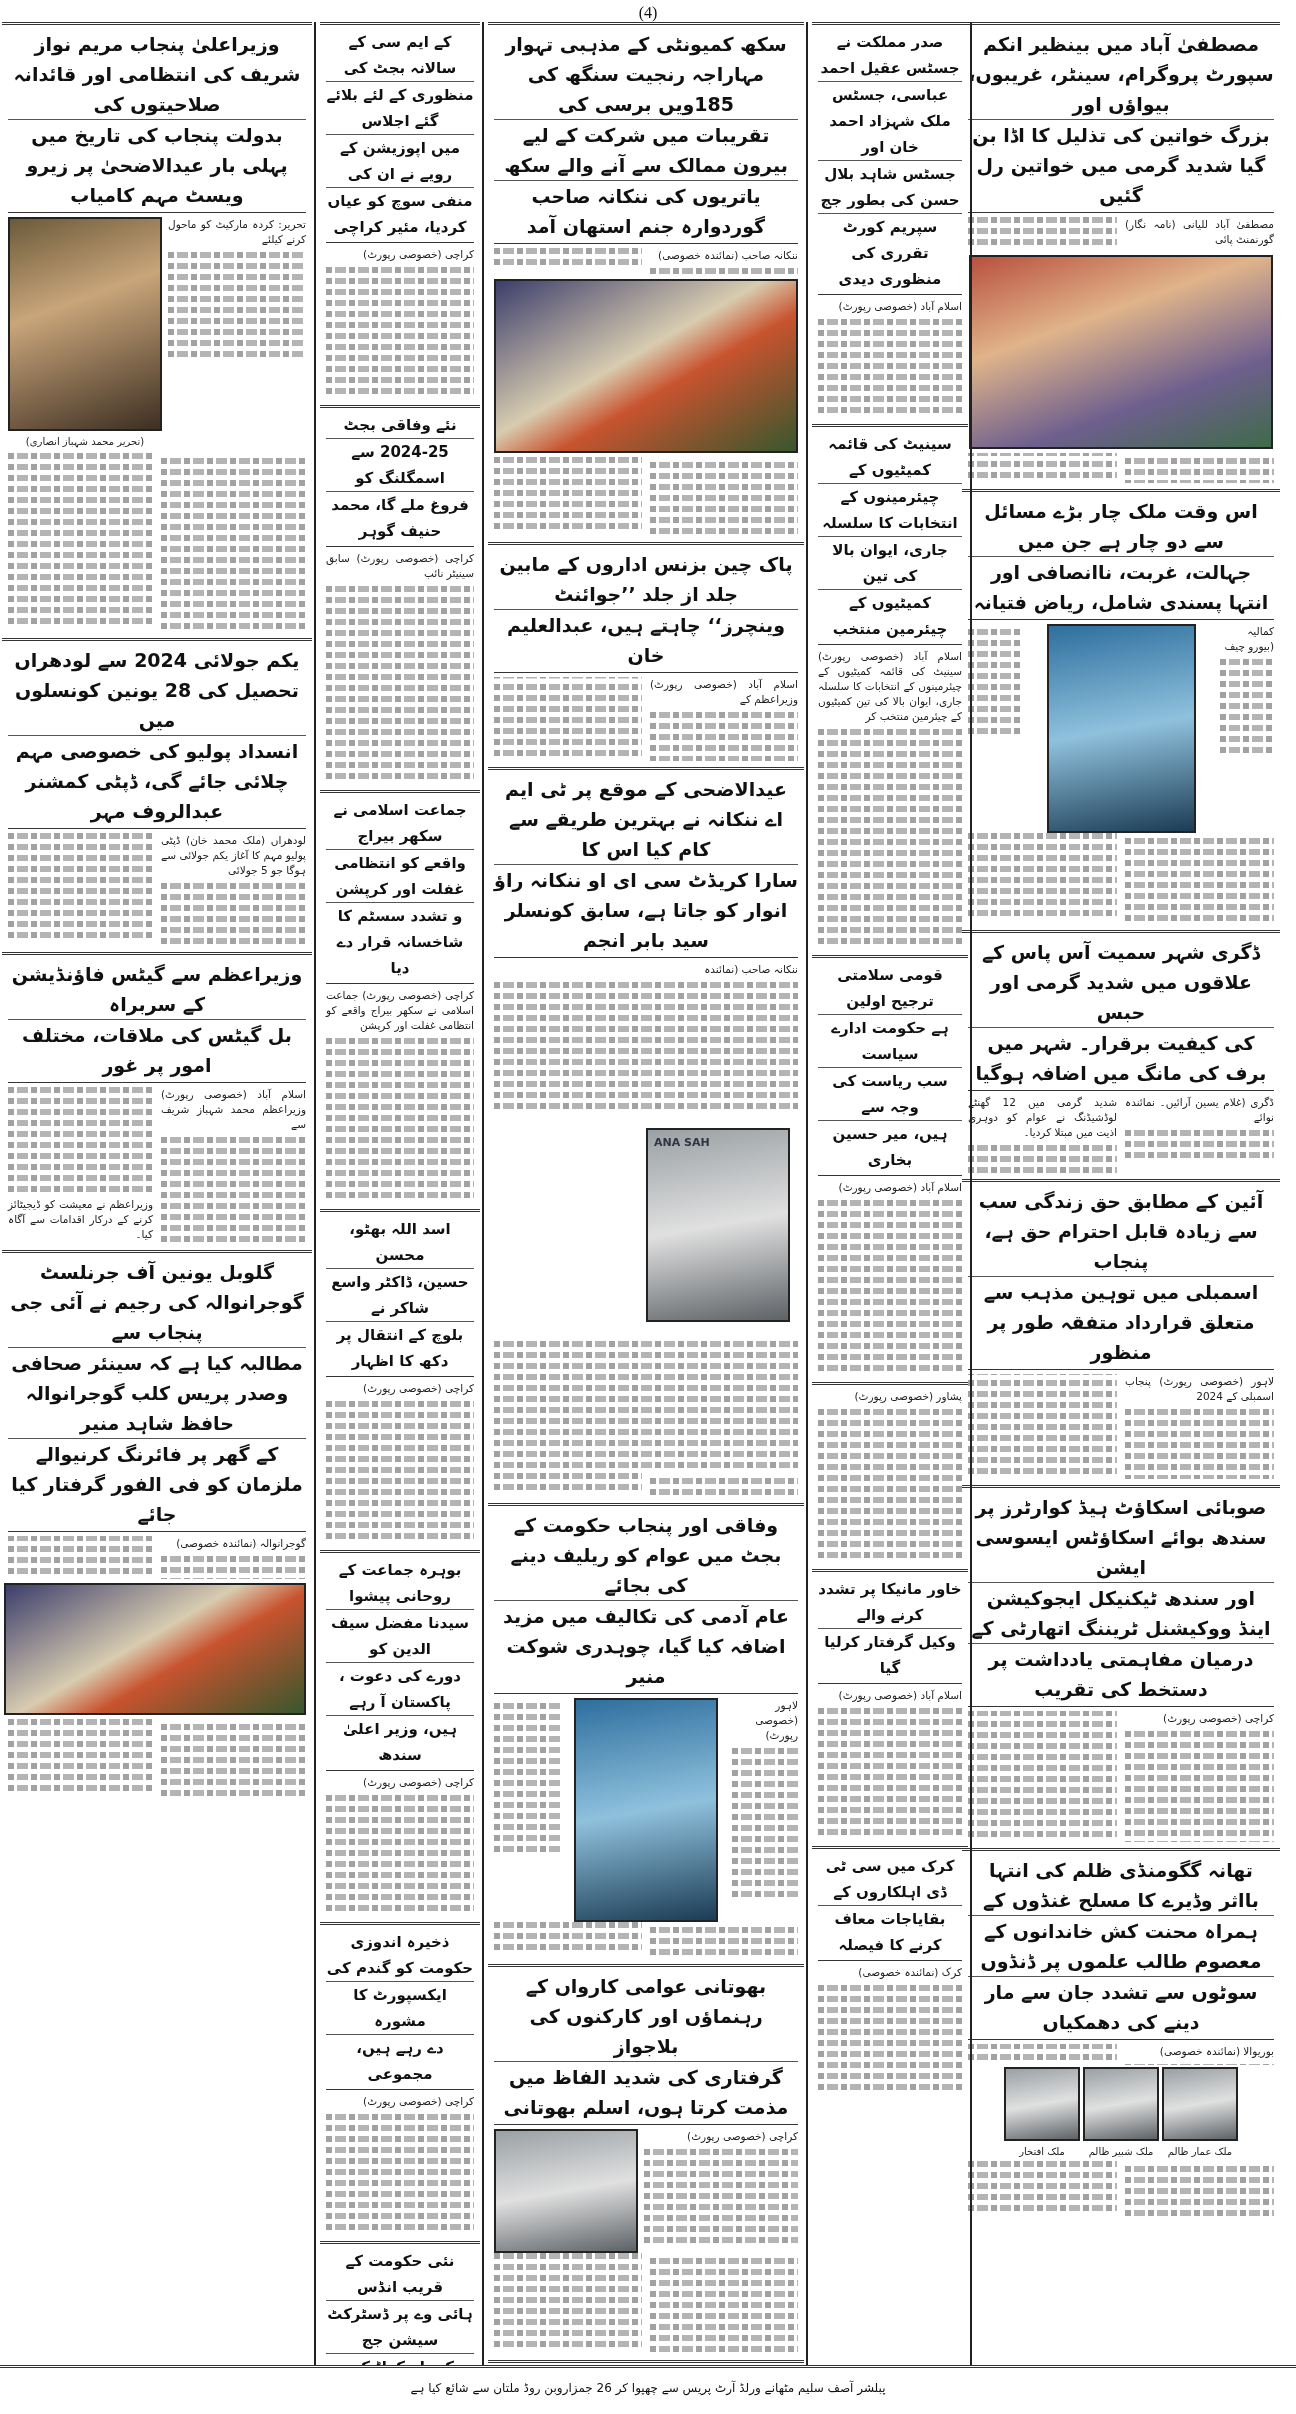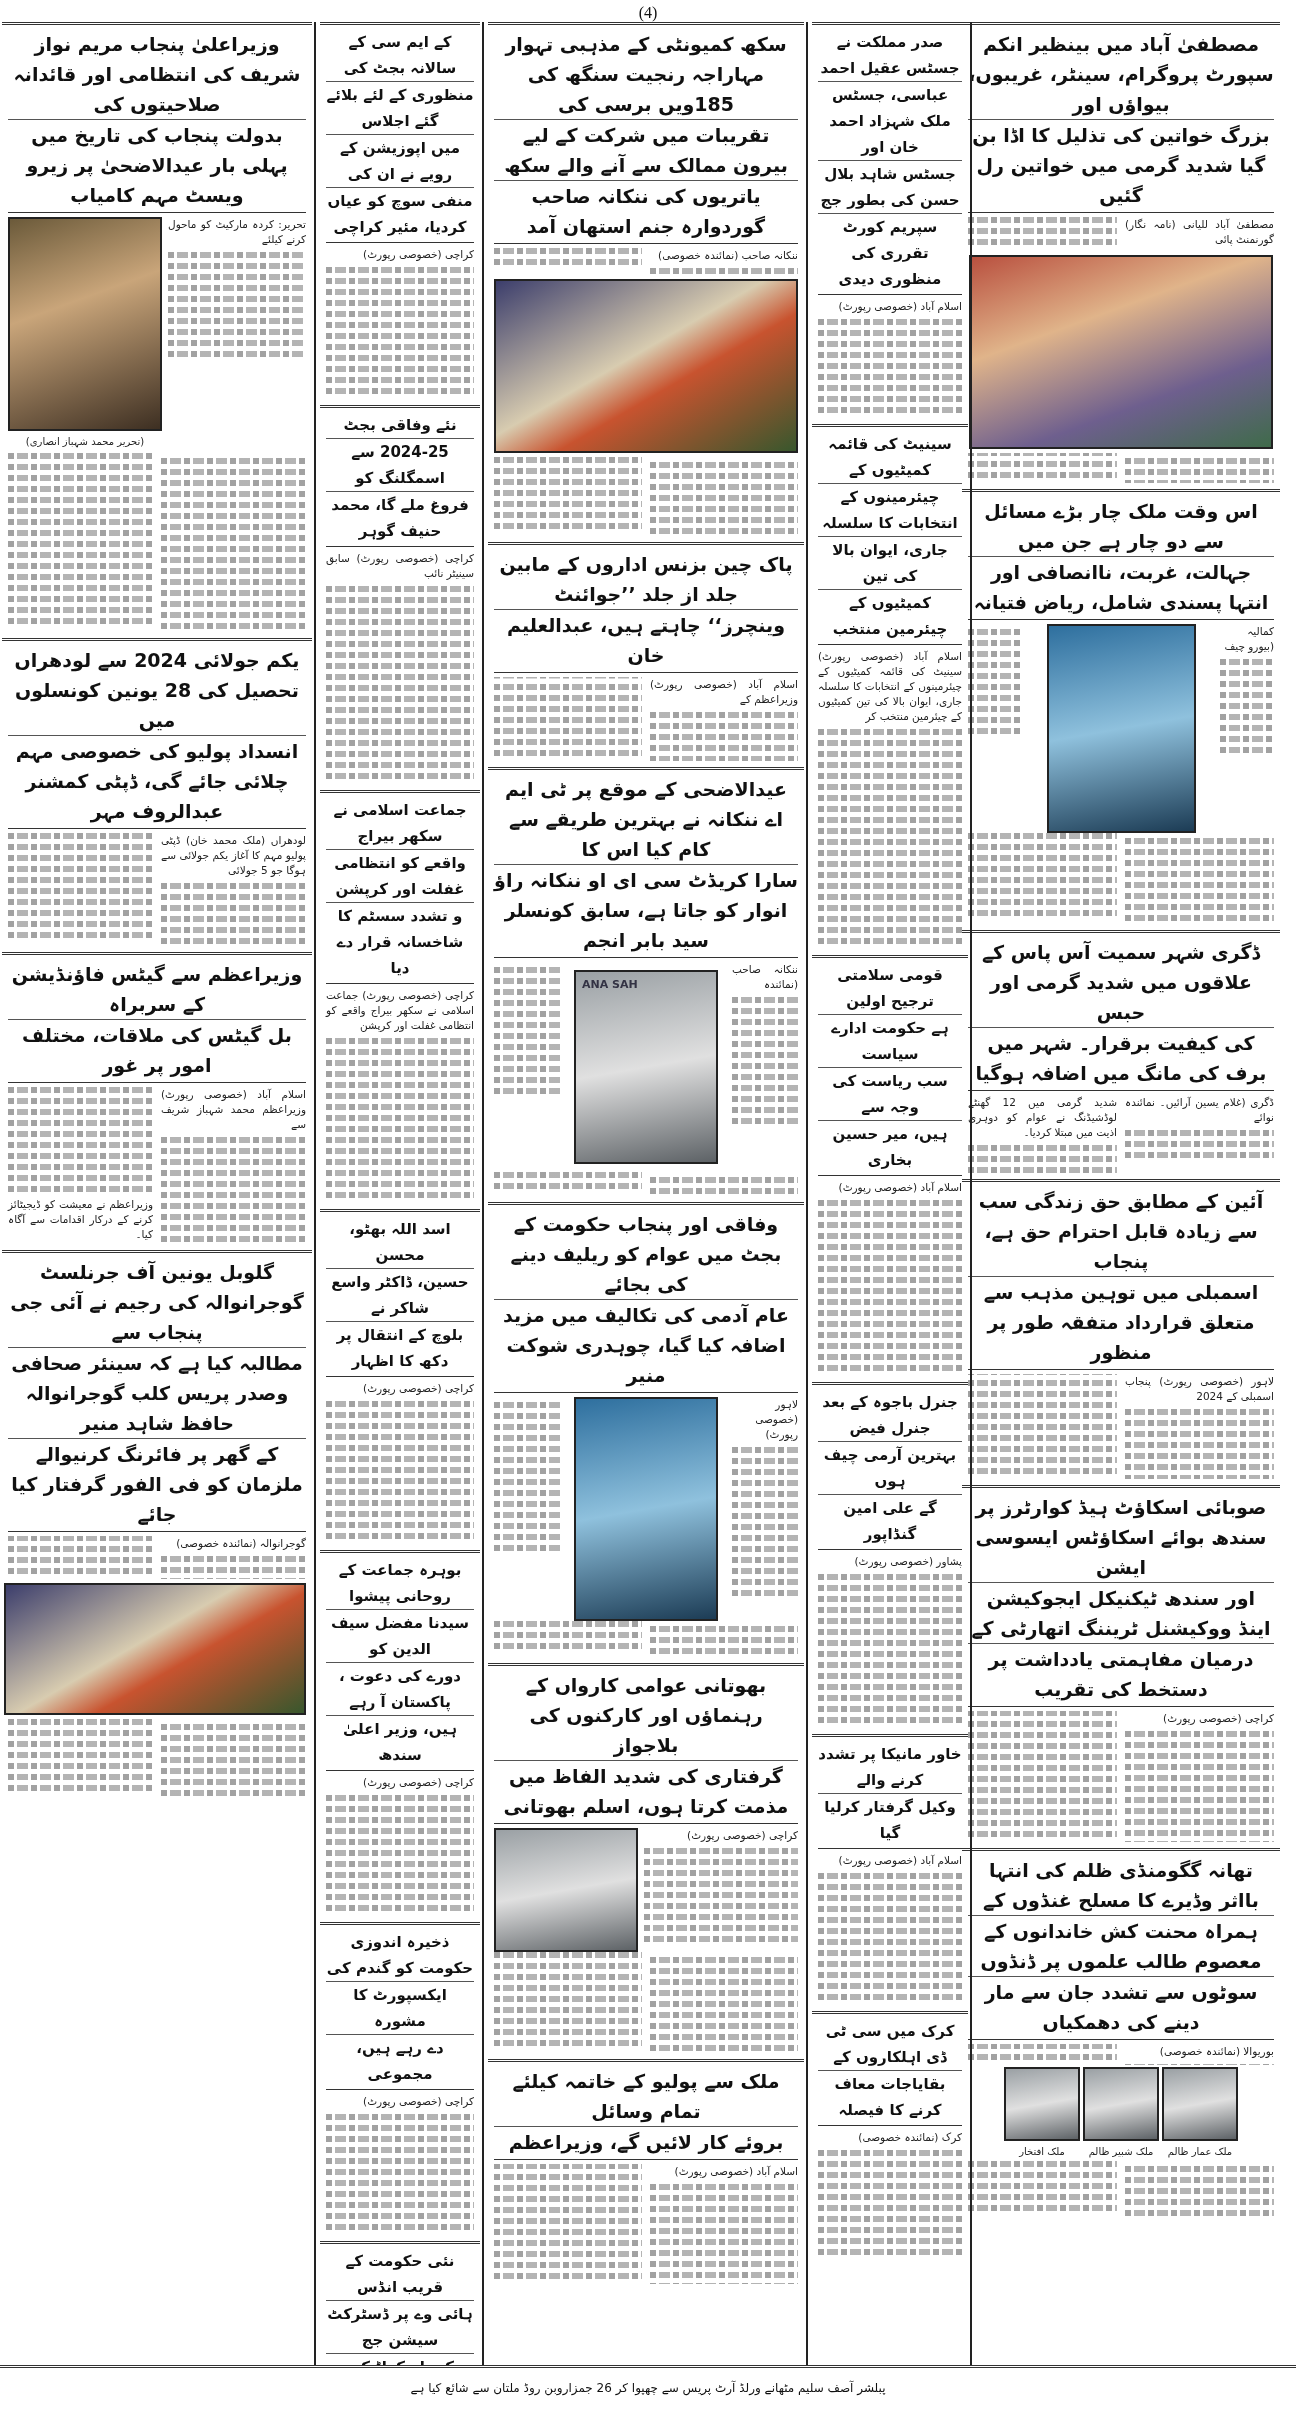--- a/index.html
+++ b/index.html
@@ -199,25 +199,20 @@
       <span>ہے حکومت ادارے سیاست</span>
       <span>سب ریاست کی وجہ سے</span>
       <span>ہیں، میر حسین بخاری</span>
     </div>
     <div class="body single">
       <span>اسلام آباد (خصوصی رپورٹ)</span>
       <span class="filler"></span><span class="filler"></span><span class="filler"></span><span class="filler"></span><span class="filler"></span><span class="filler"></span><span class="filler"></span><span class="filler"></span><span class="filler"></span><span class="filler"></span><span class="filler"></span><span class="filler"></span><span class="filler"></span><span class="filler"></span><span class="filler"></span><span class="filler"></span>
     </div>
   </div>
   <div class="story">
-    <div class="headline" style="font-size:15px;line-height:26px;">
-      <span>جنرل باجوہ کے بعد جنرل فیض</span>
-      <span>بہترین آرمی چیف ہوں</span>
-      <span>گے علی امین گنڈاپور</span>
-    </div>
     <div class="body single">
       <span>پشاور (خصوصی رپورٹ)</span>
       <span class="filler"></span><span class="filler"></span><span class="filler"></span><span class="filler"></span><span class="filler"></span><span class="filler"></span><span class="filler"></span><span class="filler"></span><span class="filler"></span><span class="filler"></span><span class="filler"></span><span class="filler"></span><span class="filler"></span><span class="filler"></span>
     </div>
   </div>
   <div class="story">
     <div class="headline" style="font-size:15px;line-height:26px;">
       <span>خاور مانیکا پر تشدد کرنے والے</span>
       <span>وکیل گرفتار کرلیا گیا</span>
     </div>
@@ -276,21 +271,21 @@
     <div class="body">
       <span>اسلام آباد (خصوصی رپورٹ) وزیراعظم کے</span>
       <span class="filler"></span><span class="filler"></span><span class="filler"></span><span class="filler"></span><span class="filler"></span><span class="filler"></span><span class="filler"></span><span class="filler"></span><span class="filler"></span><span class="filler"></span><span class="filler"></span><span class="filler"></span>
     </div>
   </div>
   <div class="story">
     <div class="headline">
       <span>عیدالاضحی کے موقع پر ٹی ایم اے ننکانہ نے بہترین طریقے سے کام کیا اس کا</span>
       <span>سارا کریڈٹ سی ای او ننکانہ راؤ انوار کو جاتا ہے، سابق کونسلر سید بابر انجم</span>
     </div>
-    <div style="display:flex;gap:6px;">
+    <div style="display:flex;gap:6px;flex-direction:column;">
       <div class="body single" style="flex:1;">
         <span>ننکانہ صاحب (نمائندہ</span>
         <span class="filler"></span><span class="filler"></span><span class="filler"></span><span class="filler"></span><span class="filler"></span><span class="filler"></span><span class="filler"></span><span class="filler"></span><span class="filler"></span><span class="filler"></span><span class="filler"></span><span class="filler"></span>
       </div>
       <div class="photo gray" style="width:140px;height:190px;margin:8px;">
         <div style="position:absolute;top:6px;left:6px;font-size:11px;font-weight:bold;color:#334;direction:ltr;">ANA SAH</div>
       </div>
       <div class="body single" style="flex:1;">
         <span class="filler"></span>
           <span class="filler"></span>

